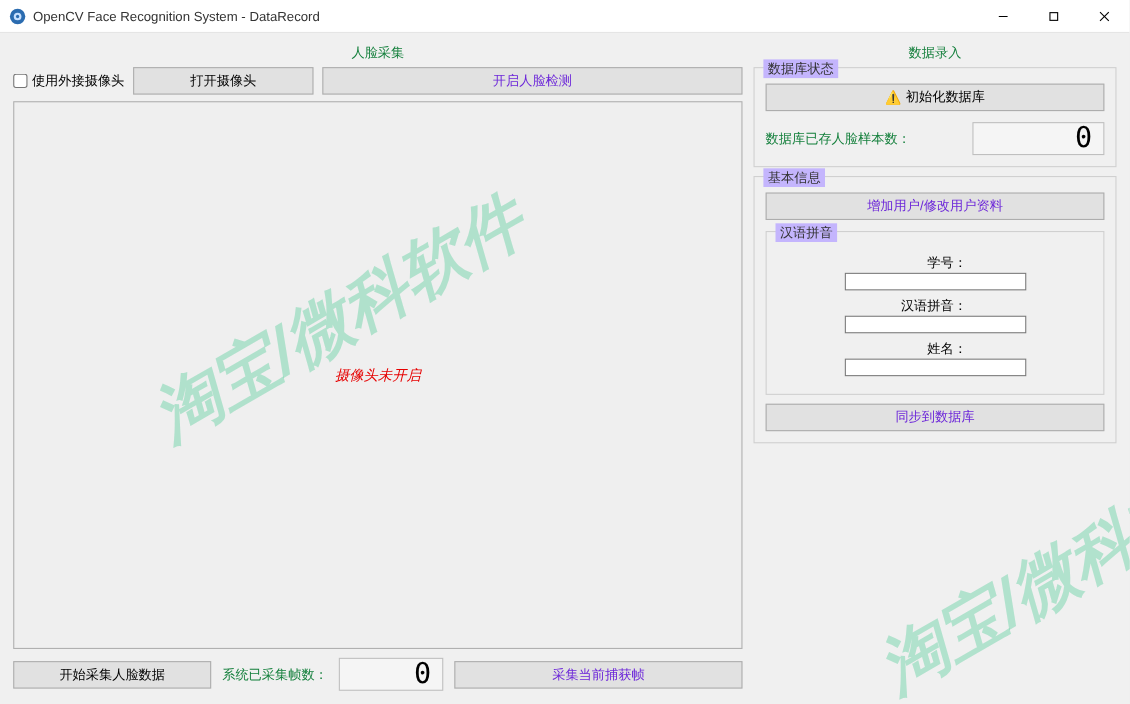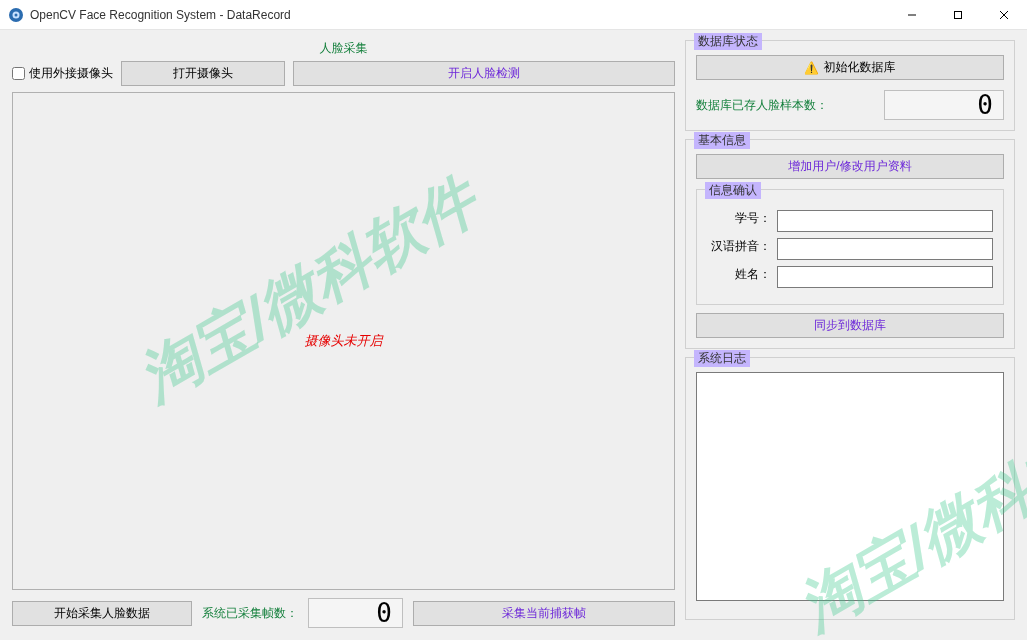--- a/index.html
+++ b/index.html
@@ -33,21 +33,21 @@
 .lcd { font-family: "Consolas", monospace; font-size: 26px; text-align: right; padding: 0 8px; letter-spacing: 2px; height: 30px; line-height: 28px; border: 1px solid #bfbfbf; background: #f5f5f5; }
 
 
 .camview { flex: 1; border: 1px solid #b0b0b0; background: #efefef; display: flex; align-items: center; justify-content: center; position: relative; overflow: hidden; margin-top: 6px; }
 .camtext { color: #e60000; font-size: 13px; z-index: 2; font-style: italic; }
 
 
 .bottomrow { display: flex; align-items: center; gap: 10px; margin-top: 8px; }
 
 
-.formrow { display: flex; align-items: flex-start; margin: 6px 0; }
+.formrow { display: flex; align-items: center; margin: 6px 0; flex-direction: column; }
 .formrow .lbl { width: 70px; text-align: right; font-size: 12px; padding-right: 6px; }
 .formrow .inp { flex: 1; }
 
 
 .logbox { flex: 1; }
 .logtext { width: 100%; height: calc(100% - 8px); border: 1px solid #7a7a7a; background: #fff; margin-top: 8px; }
 
 
 .wm { position: absolute; font-size: 60px; color: rgba(60,200,140,0.35); font-weight: bold; transform: rotate(-30deg); pointer-events: none; z-index: 1; white-space: nowrap; font-style: italic; }
 .wm1 { left: 120px; top: 220px; }
@@ -104,20 +104,21 @@
 
     <div class="bottomrow">
       <div class="btn" style="width:180px;">开始采集人脸数据</div>
       <div class="label">系统已采集帧数：</div>
       <div class="lcd" style="width:95px;">0</div>
       <div class="btn disabled" style="flex:1;">采集当前捕获帧</div>
     </div>
   </div>
 
   <div class="rightpane">
+    <div class="label" style="text-align:center;font-size:12px;margin-bottom:4px;">数据录入</div>
 
     <div class="group">
       <div class="legend">数据库状态</div>
       <div class="group-body">
         <div class="btn" style="width:100%;display:flex;align-items:center;justify-content:center;gap:4px;">
           <span>⚠️</span>
           <span>初始化数据库</span>
         </div>
         <div class="row" style="margin-top:10px;">
           <div class="label" style="flex:1;">数据库已存人脸样本数：</div>
@@ -125,41 +126,35 @@
         </div>
       </div>
     </div>
 
     <div class="group">
       <div class="legend">基本信息</div>
       <div class="group-body">
         <div class="btn disabled" style="width:100%;">增加用户/修改用户资料</div>
 
         <div class="group" style="margin-top:10px;">
-          <div class="legend">信息确认</div>
+          <div class="legend">汉语拼音</div>
           <div class="group-body">
             <div class="formrow">
               <div class="lbl">学号：</div>
               <input class="input inp" value="" style="">
             </div>
             <div class="formrow">
               <div class="lbl">汉语拼音：</div>
               <input class="input inp" value="" style="">
             </div>
             <div class="formrow">
               <div class="lbl">姓名：</div>
               <input class="input inp" value="" style="">
             </div>
           </div>
         </div>
 
         <div class="btn disabled" style="width:100%;margin-top:8px;">同步到数据库</div>
       </div>
     </div>
 
-    <div class="group logbox" style="display:flex;flex-direction:column;">
-      <div class="legend">系统日志</div>
-      <div class="group-body" style="flex:1;display:flex;">
-        <div class="logtext" style="flex:1;margin-top:0;"></div>
-      </div>
-    </div>
   </div>
 </div>
 
 </body></html>

